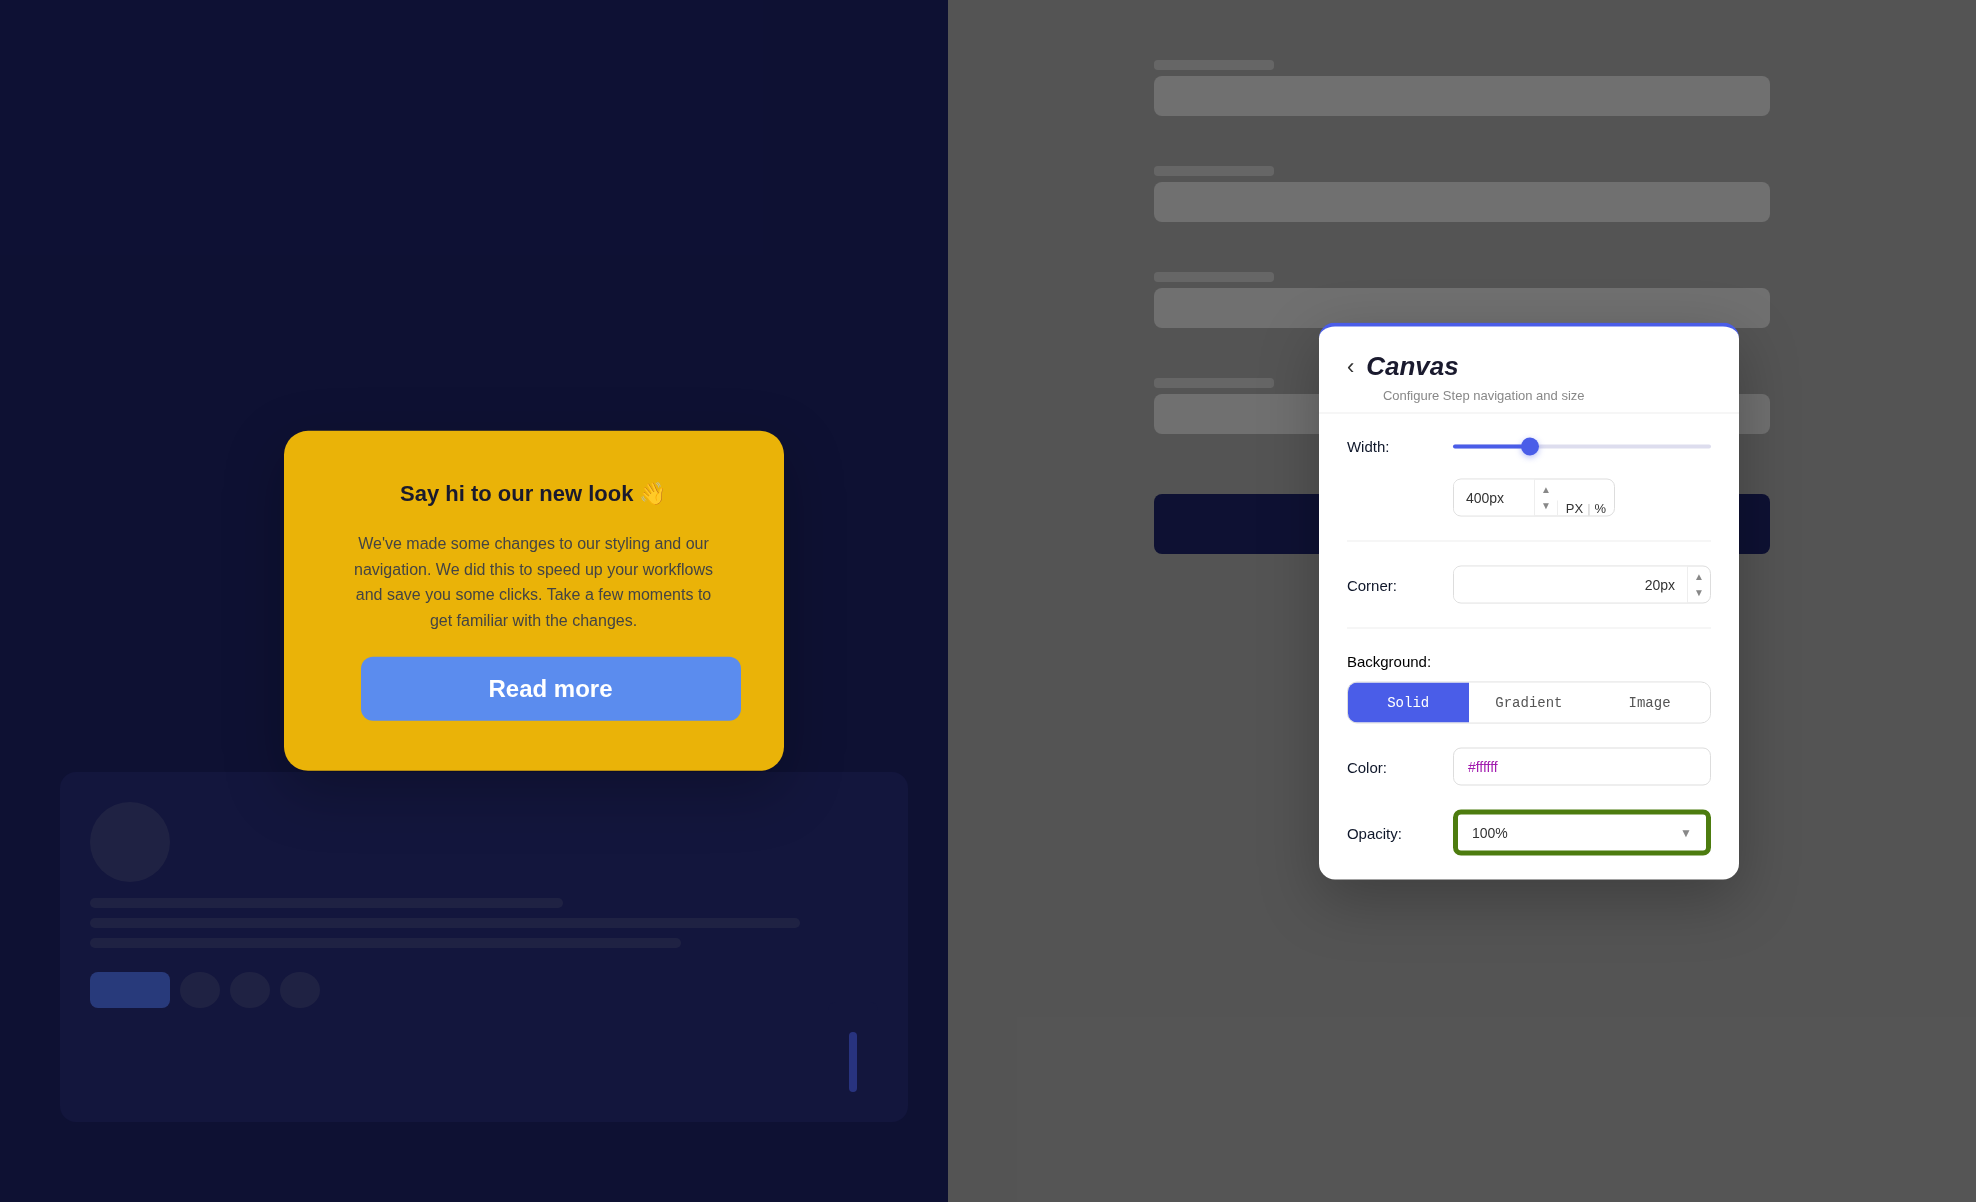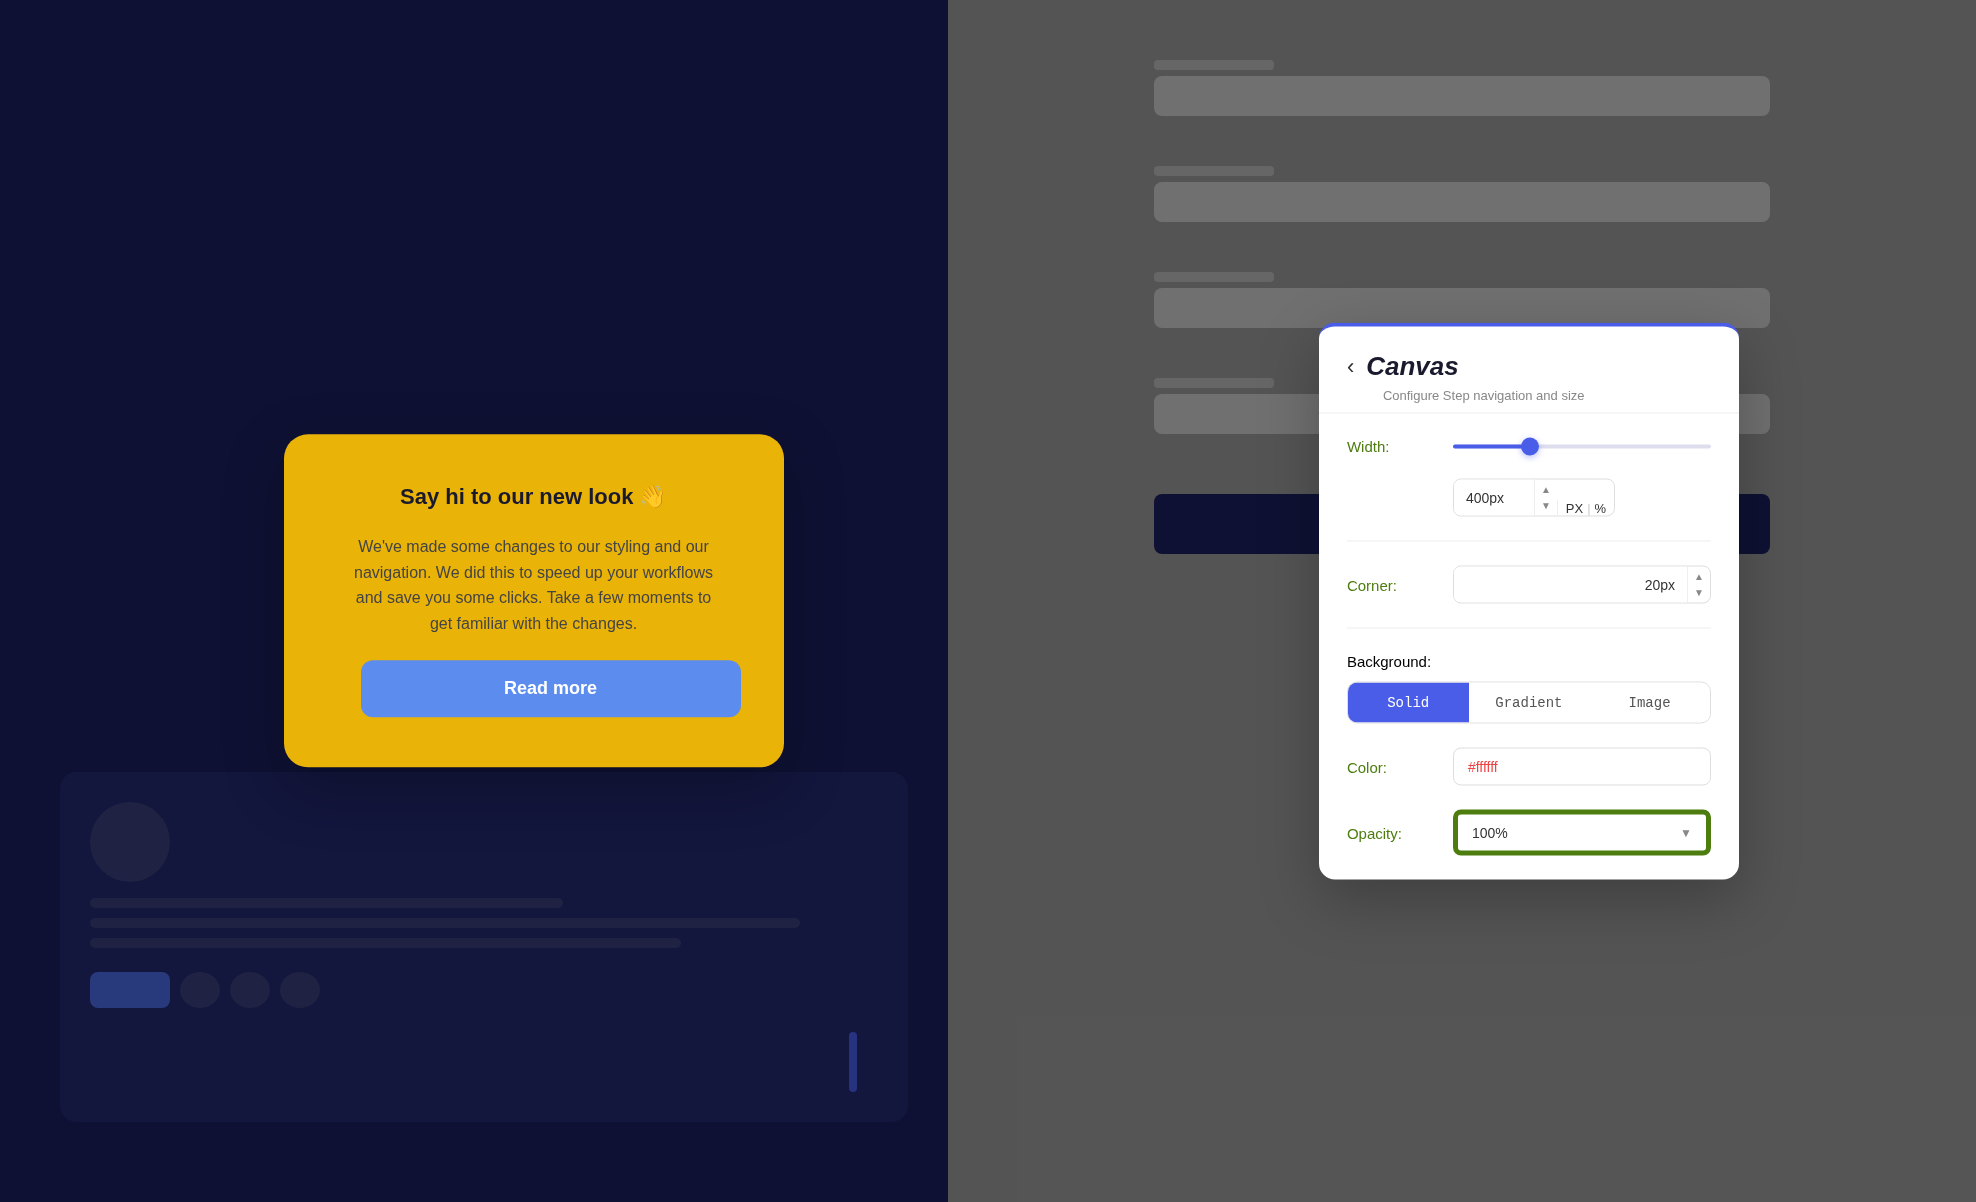--- a/index.html
+++ b/index.html
@@ -162,21 +162,21 @@
       color: #444;
       line-height: 1.6;
     }
 
     .popup-read-more {
       background: #5b8cee;
       color: #fff;
       border: none;
       border-radius: 12px;
       padding: 18px 50px;
-      font-size: 18px;
+      font-size: 24px;
       font-weight: 600;
       cursor: pointer;
       width: 100%;
       margin-left: 34px;
     }
 
     
     .canvas-panel {
       position: absolute;
       top: 50%;
@@ -234,21 +234,21 @@
     }
 
     .field-row {
       display: flex;
       align-items: center;
       gap: 16px;
     }
 
     .field-label {
       font-size: 15px;
-      color: #4d7c0f;
+      color: #0f172a;
       width: 90px;
       flex-shrink: 0;
     }
 
     .slider-container {
       flex: 1;
       display: flex;
       align-items: center;
       gap: 12px;
     }
@@ -392,21 +392,21 @@
       align-items: center;
       gap: 16px;
     }
 
     .color-input-box {
       flex: 1;
       border: 1px solid #ddd;
       border-radius: 8px;
       padding: 10px 14px;
       font-size: 14px;
-      color: #ef4444;
+      color: #a21caf;
       background: #fff;
     }
 
     .opacity-select {
       flex: 1;
       border: 5px solid #4d7c0f;
       border-radius: 8px;
       padding: 10px 14px;
       font-size: 14px;
       color: #333;

